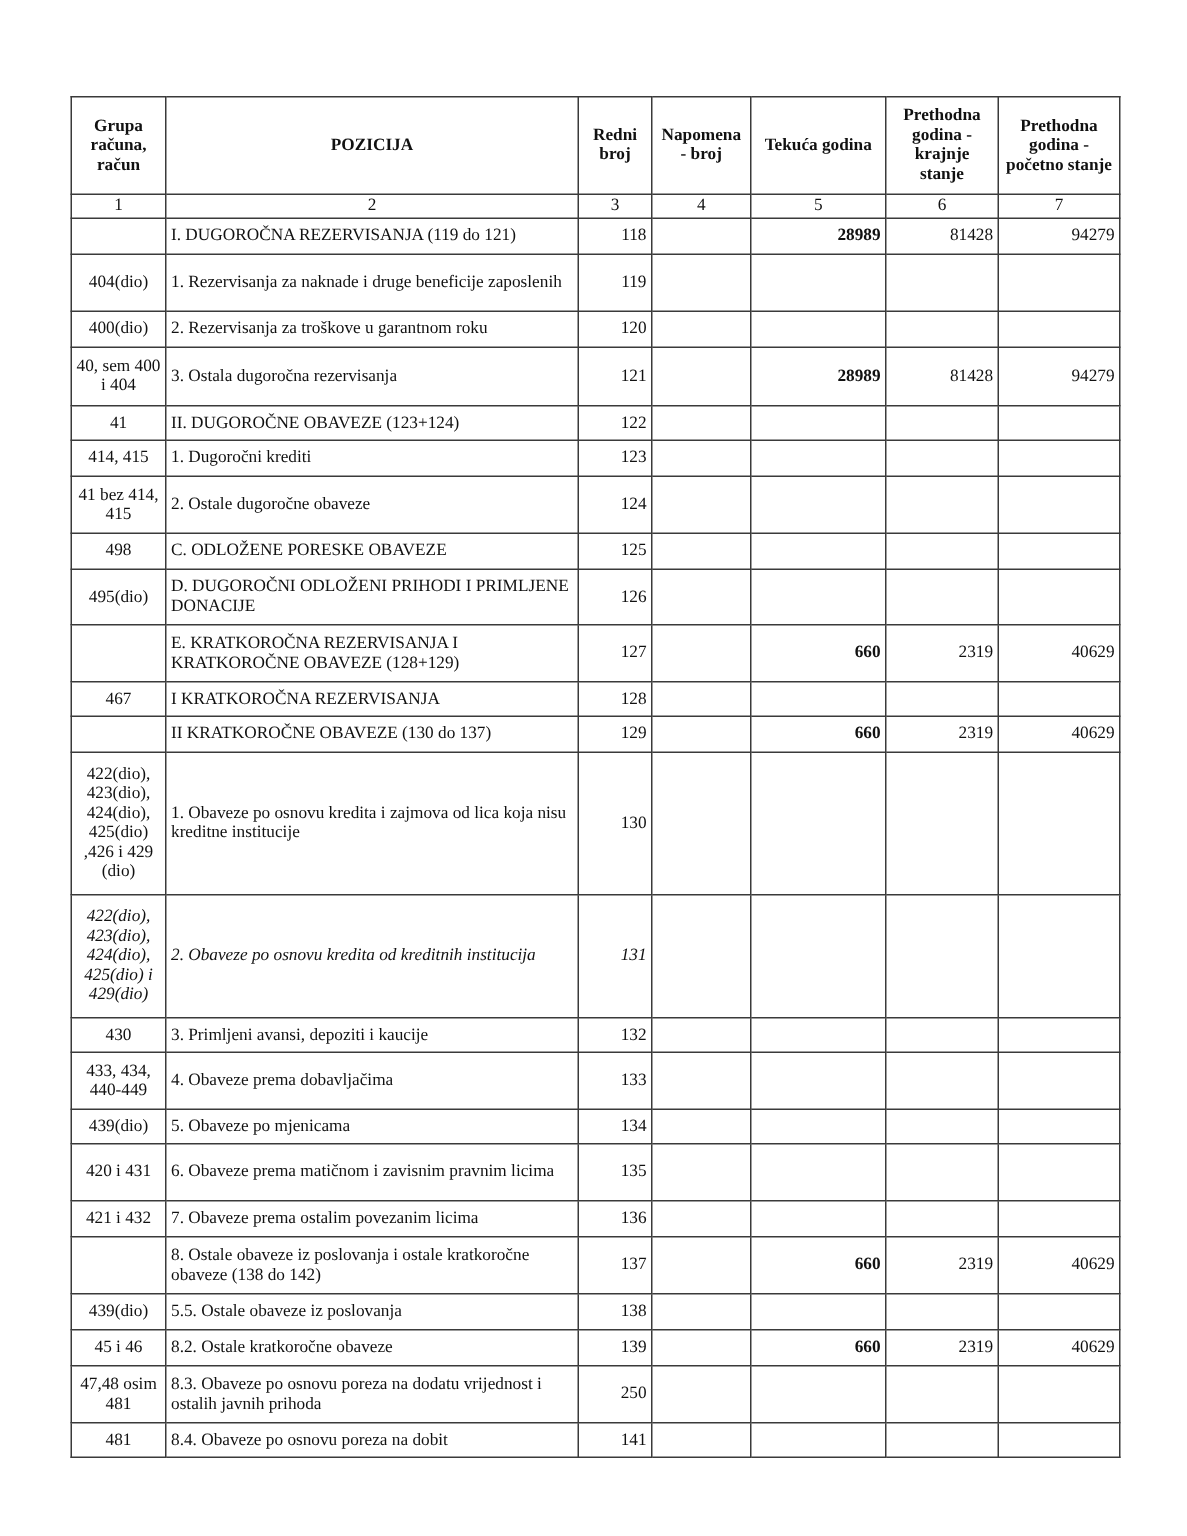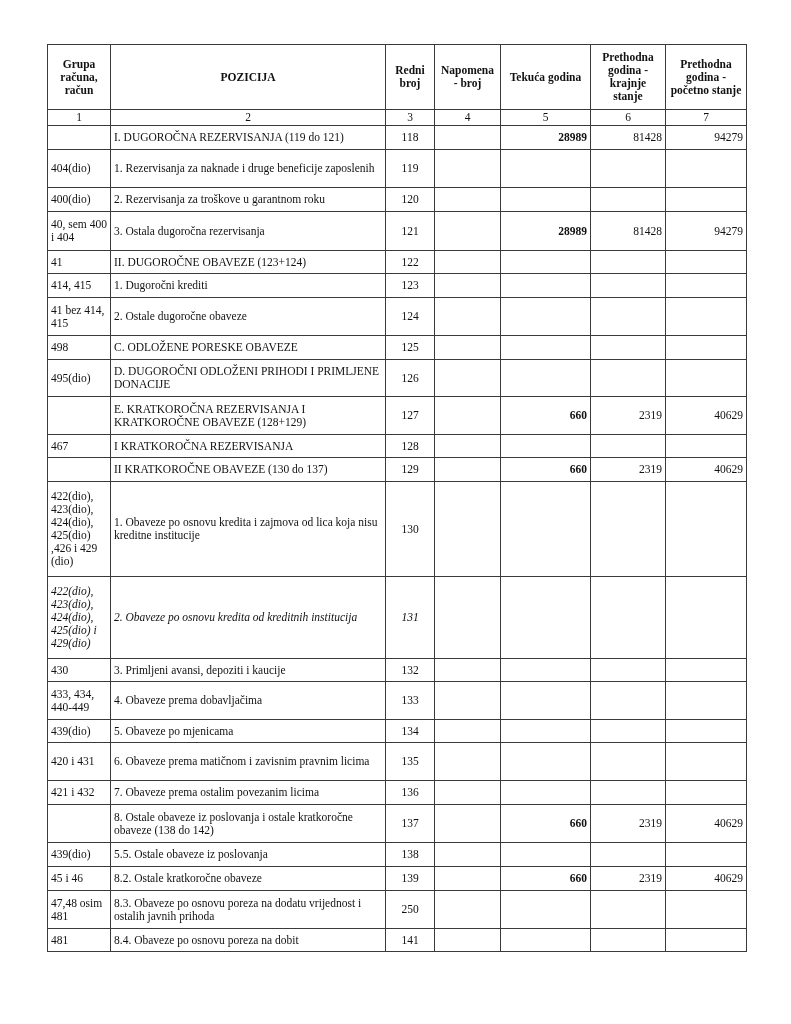--- a/index.html
+++ b/index.html
@@ -1,32 +1,32 @@
 <!DOCTYPE html>
 <html><head>
   <meta charset="utf-8">
   <style>
     html, body { margin: 0; padding: 0; background: #ffffff; }
     body { width: 791px; height: 1024px; position: relative; font-family: "Liberation Serif", "DejaVu Serif", serif; color: #111; }
     table.sheet {
-      position: absolute; left: 47px; top: 44px;
+      position: absolute; left: 47px; top: 64px;
       border-collapse: collapse; table-layout: fixed;
       width: 699px;
       font-size: 11.5px; line-height: 13px;
     }
     table.sheet td, table.sheet th {
       border: 1.2px solid #3a3a3a;
       padding: 0 3px;
       vertical-align: middle;
       overflow: hidden;
     }
     th { font-weight: bold; text-align: center; }
-    .c1 { }
+    .c1 { text-align: center; }
     .c2 { text-align: left; }
-    .c3 { text-align: center; }
+    .c3 { text-align: right; }
     .c4 { text-align: center; }
     .num { text-align: right; }
     .bold { font-weight: bold; }
     .idx td { text-align: center; }
   </style>
 </head>
 <body>
 
 <table class="sheet">
   <colgroup>

